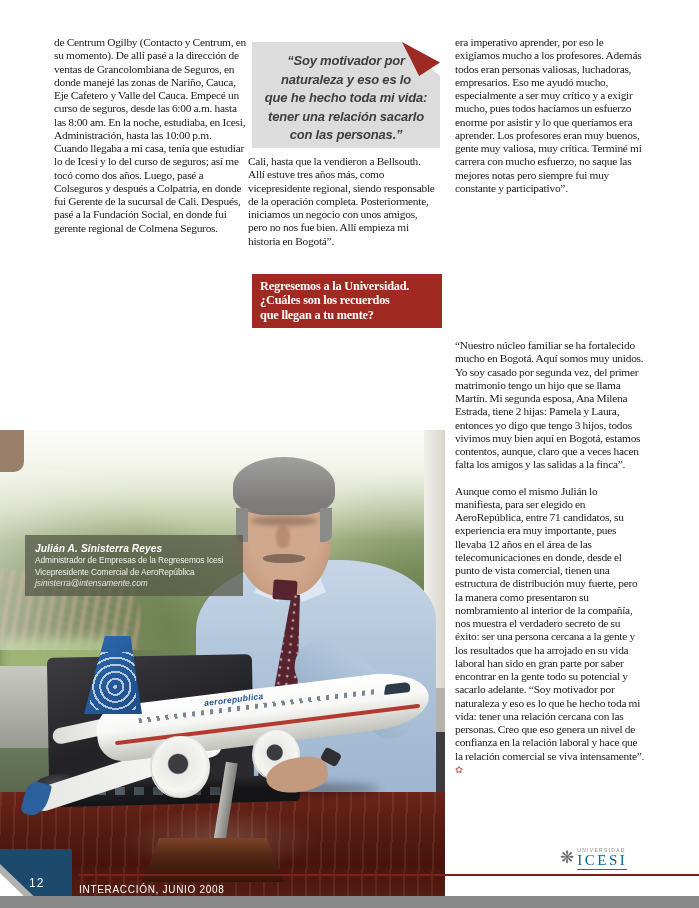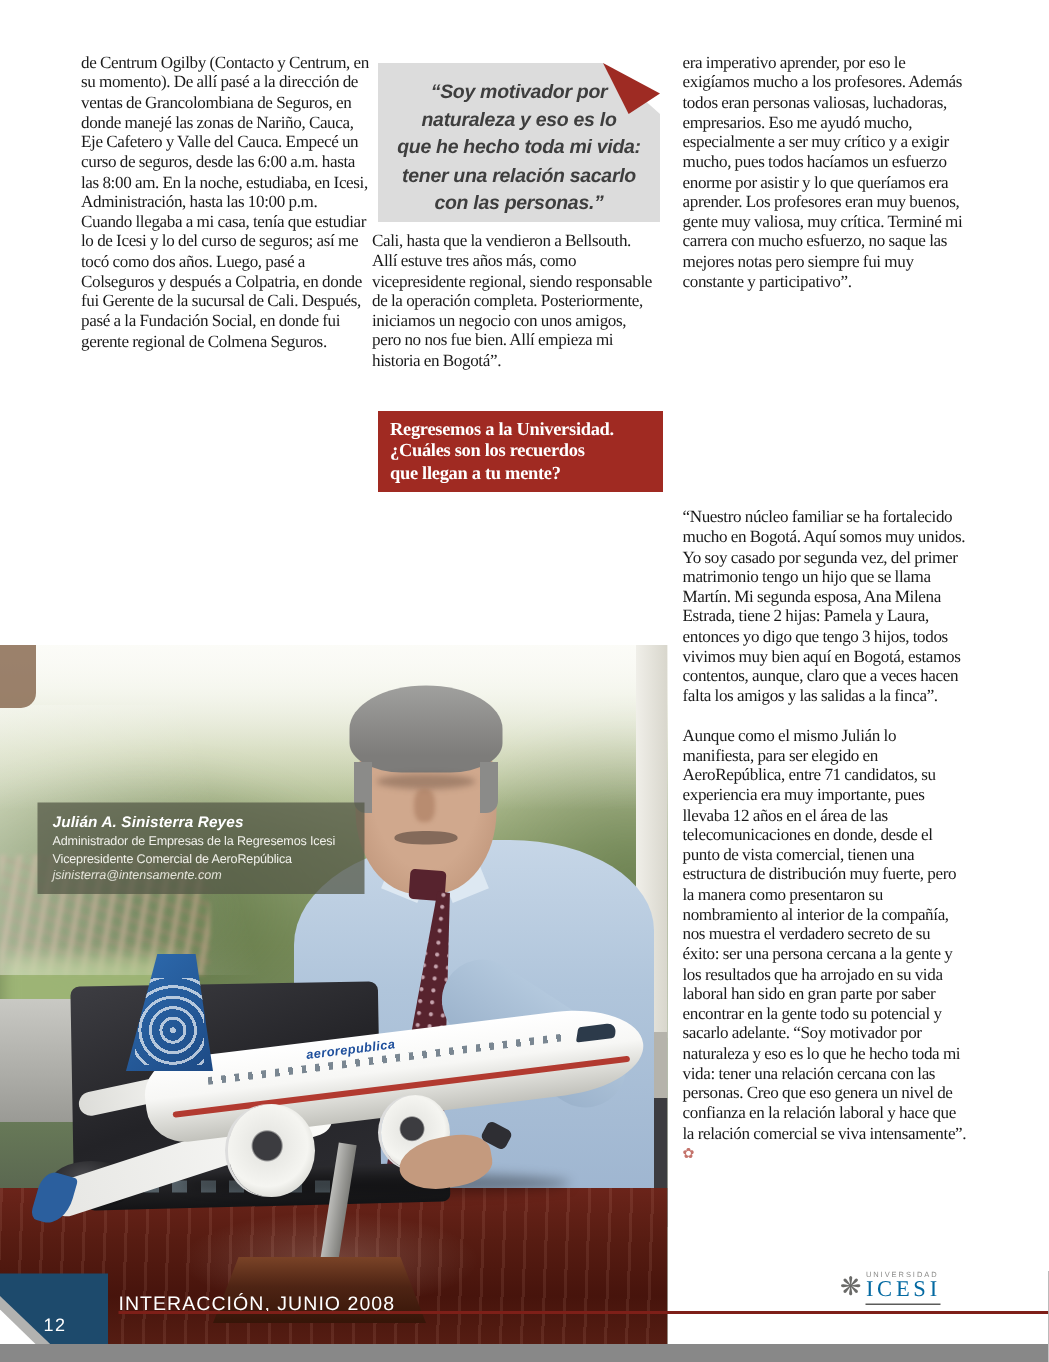--- a/index.html
+++ b/index.html
@@ -136,22 +136,22 @@
   .caption .line{font-size:8.4px;line-height:11.5px;letter-spacing:-0.1px;}
   .caption .email{font-size:8.4px;line-height:11.5px;font-style:italic;color:#e4e4da;}
   
   .pagebox{left:0;top:849px;width:72px;height:59px;background:#1d4a6c;}
   .pagenum{position:absolute;left:29px;top:7px;color:#fff;
            font-family:"Liberation Sans",sans-serif;font-size:12px;letter-spacing:1px;margin-top:20px;}
   .fold-gray{left:0;top:864px;width:46px;height:44px;background:#b2b2b0;
              clip-path:polygon(0 0,100% 100%,0 100%);}
   .fold-white{left:0;top:873px;width:36px;height:35px;background:#ffffff;
               clip-path:polygon(0 0,100% 100%,0 100%);}
-  .pub{left:79px;top:861px;color:#ffffff;font-family:"Liberation Sans",sans-serif;
-       font-size:13px;letter-spacing:.7px;}
+  .pub{left:79px;top:884px;color:#ffffff;font-family:"Liberation Sans",sans-serif;
+       font-size:10px;letter-spacing:.7px;}
   .footrule{left:79px;top:874px;width:620px;height:2px;background:#7e1f18;}
   .logo{left:560px;top:847px;display:flex;align-items:flex-start;}
   .logo .seal{font-size:17px;color:#6a6a68;line-height:22px;margin-right:3px;}
   .logo .ltxt{border-bottom:1.5px solid #5c5c5a;padding-bottom:1px;}
   .logo .univ{font-family:"Liberation Sans",sans-serif;font-size:5px;letter-spacing:1.3px;
               color:#8a8a88;display:block;}
   .logo .icesi{font-family:"Liberation Serif",serif;font-size:15px;letter-spacing:2.5px;
                color:#0369a1;display:block;line-height:15px;}
   .endmark{color:#c4736b;font-size:9.5px;}
 </style>

